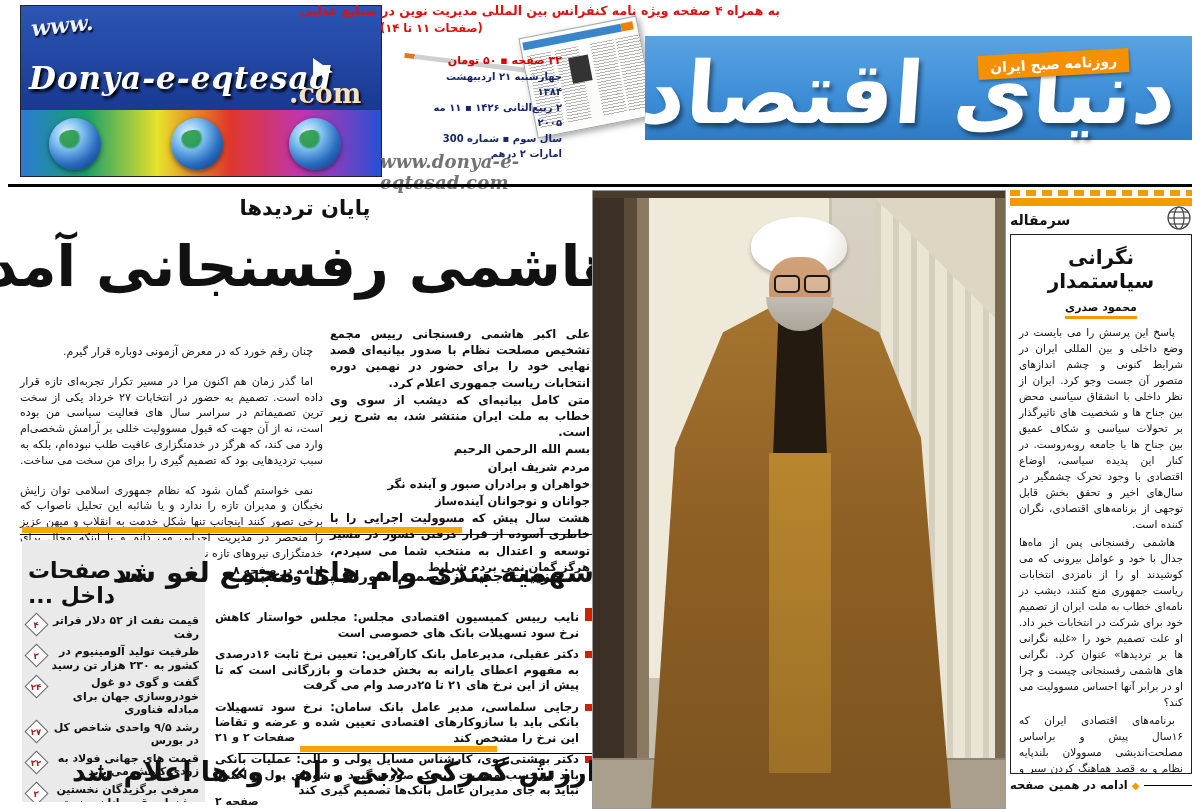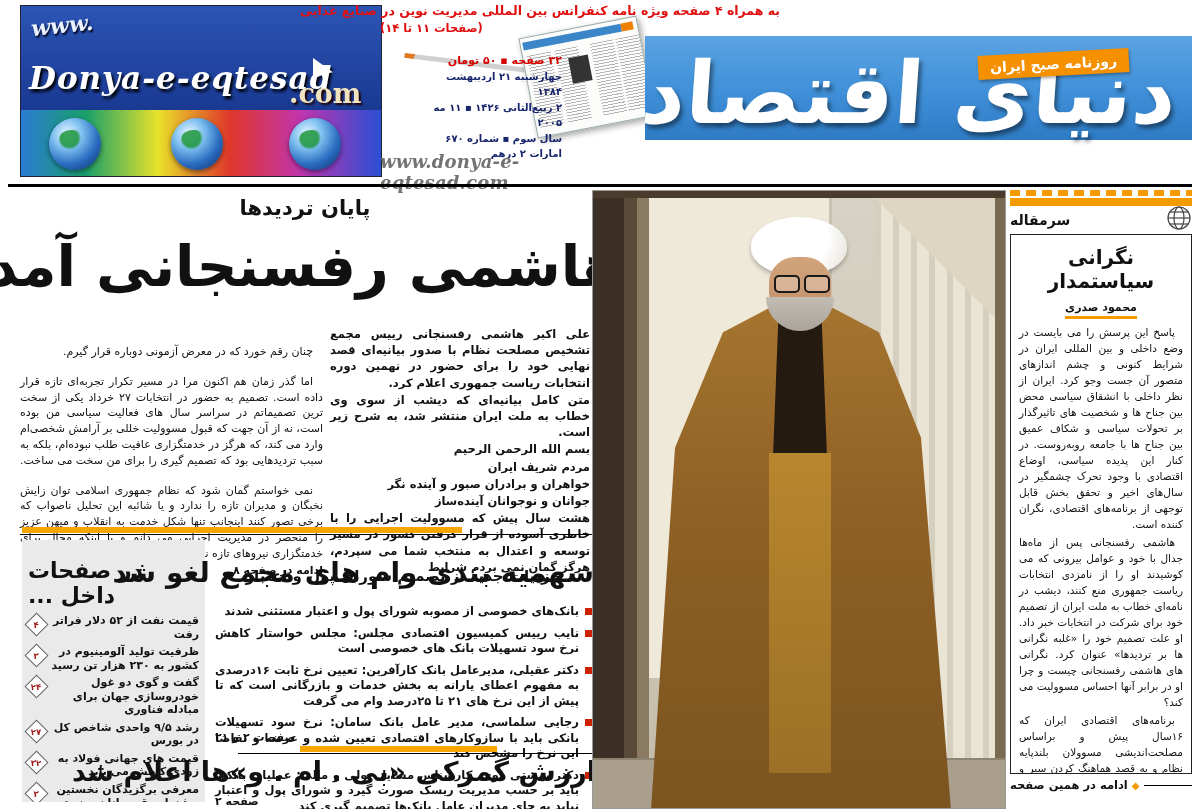--- a/index.html
+++ b/index.html
@@ -156,21 +156,21 @@
     <div class="t-col" style="left:32px;top:18px;height:74px;"></div>
     <div class="t-col" style="left:68px;top:18px;height:74px;"></div>
     <div class="t-col" style="left:94px;top:18px;height:74px;"></div>
     <div class="t-photo"></div>
   </div>
 
   <div class="abs info rtl">
     <div class="red">۳۲ صفحه ▪ ۵۰ تومان</div>
     <div>چهارشنبه ۲۱ اردیبهشت ۱۳۸۴</div>
     <div>۲ ربیع‌الثانی ۱۴۲۶ ▪ ۱۱ مه ۲۰۰۵</div>
-    <div>سال سوم ▪ شماره ۶۷۰</div>
+    <div>سال سوم ▪ شماره 300</div>
     <div>امارات ۲ درهم</div>
   </div>
 
   <div class="abs url">www.donya-e-eqtesad.com</div>
 
   <div class="abs band"></div>
   <div class="abs logo-fa rtl">دنیای اقتصاد</div>
   <div class="abs badge rtl">روزنامه صبح ایران</div>
   <div class="abs mast-rule"></div>
 
@@ -234,21 +234,21 @@
           <span>۳</span>
         </span>
       <span class="t">معرفی برگزیدگان نخستین جشنواره قهرمانان صنعت و اقتصاد</span>
     </div>
 
   </div>
 
   <div class="abs bank-kicker rtl">جزییات جدید از تصمیم شورای پول و اعتبار</div>
   <div class="abs bank-headline rtl">سهمیه بندی وام های مجمع لغو شد</div>
   <div class="abs bullets rtl">
-    <div class="b"><span class="sq"></span><span>بانک‌های خصوصی از مصوبه شورای پول و اعتبار مستثنی شدند</span></div>
+    <div class="b"><span class="sq"></span></div>
     <div class="b"><span class="sq"></span><span>نایب رییس کمیسیون اقتصادی مجلس: مجلس خواستار کاهش نرخ سود تسهیلات بانک های خصوصی است</span></div>
     <div class="b"><span class="sq"></span><span>دکتر عقیلی، مدیرعامل بانک کارآفرین: تعیین نرخ ثابت ۱۶درصدی به مفهوم اعطای یارانه به بخش خدمات و بازرگانی است که تا پیش از این نرخ های ۲۱ تا ۲۵درصد وام می گرفت</span></div>
     <div class="b"><span class="sq"></span><span>رجایی سلماسی، مدیر عامل بانک سامان: نرخ سود تسهیلات بانکی باید با سازوکارهای اقتصادی تعیین شده و عرضه و تقاضا این نرخ را مشخص کند</span></div>
     <div class="b"><span class="sq"></span><span>دکتر بهشتی روی، کارشناس مسایل پولی و مالی: عملیات بانکی باید بر حسب مدیریت ریسک صورت گیرد و شورای پول و اعتبار نباید به جای مدیران عامل بانک‌ها تصمیم گیری کند</span></div>
   </div>
   <div class="abs pages-note rtl">صفحات ۲ و ۲۱</div>
   <div class="abs sep-orange2"></div>
   <div class="abs sep-black2"></div>
 
   <div class="abs bmw rtl">ارزش گمرکی «بی . ام . و»ها اعلام شد</div>

